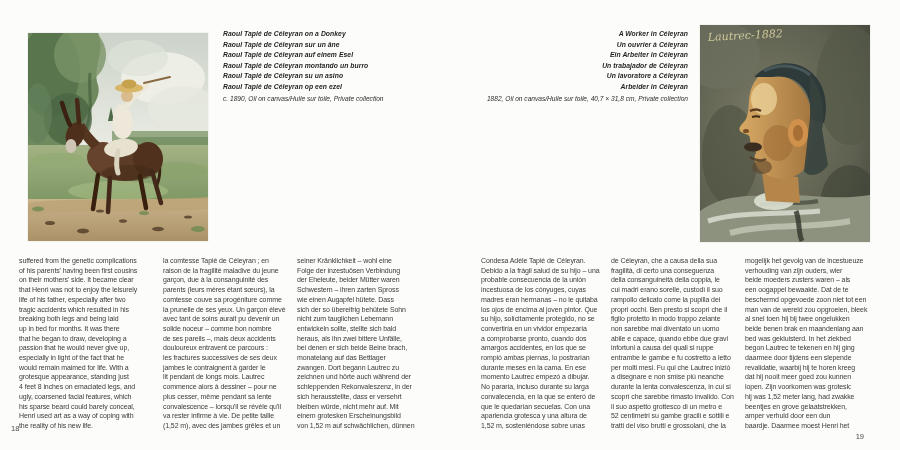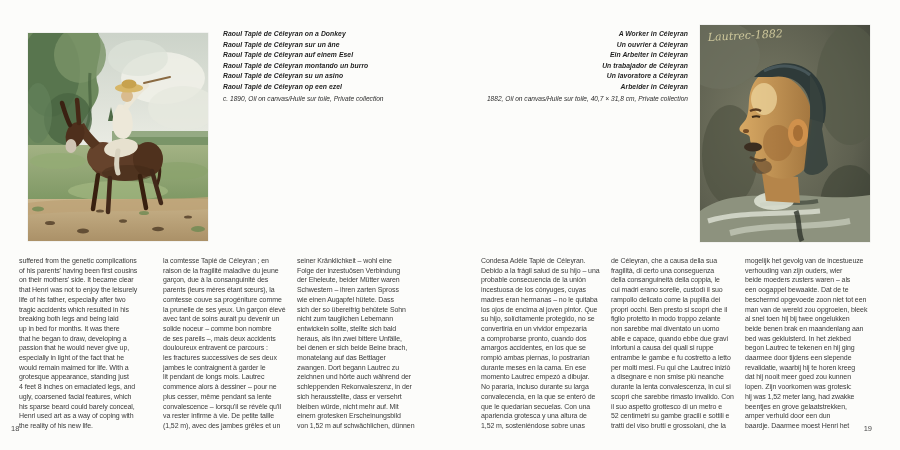--- a/index.html
+++ b/index.html
@@ -36,21 +36,21 @@
   .col-de { left:297px; }
   .col-es { left:481px; }
   .col-it { left:611px; }
   .col-nl { left:745px; }
 
   .pagenum {
     position:absolute; top:424px;
     font-size:7.5px; color:#4a4a4a;
   }
   .pagenum-left  { left:11px; }
-  .pagenum-right { right:28px; }
+  .pagenum-right { right:36px;margin-top:8px; }
 </style>
 </head>
 <body>
 
 <div class="spread">
 
   <div class="painting painting-left">
     <svg viewBox="0 0 180 208" width="180" height="208" preserveAspectRatio="none">
       <defs>
         <linearGradient id="lg-sky" x1="0" x2="0" y1="0" y2="1">

